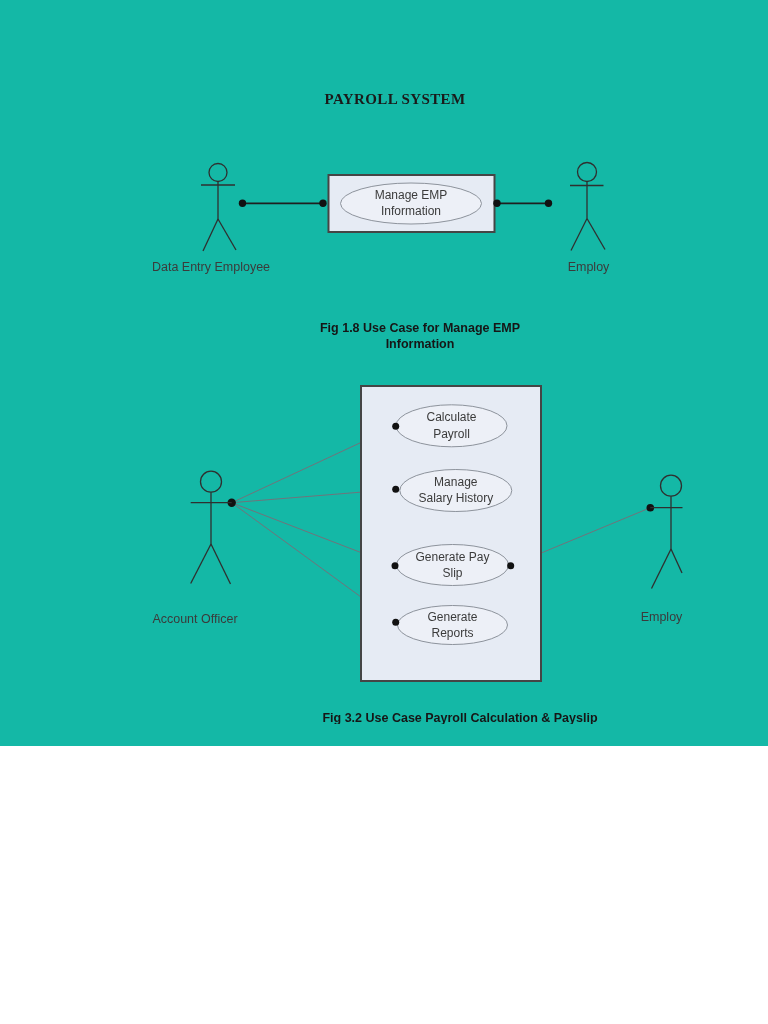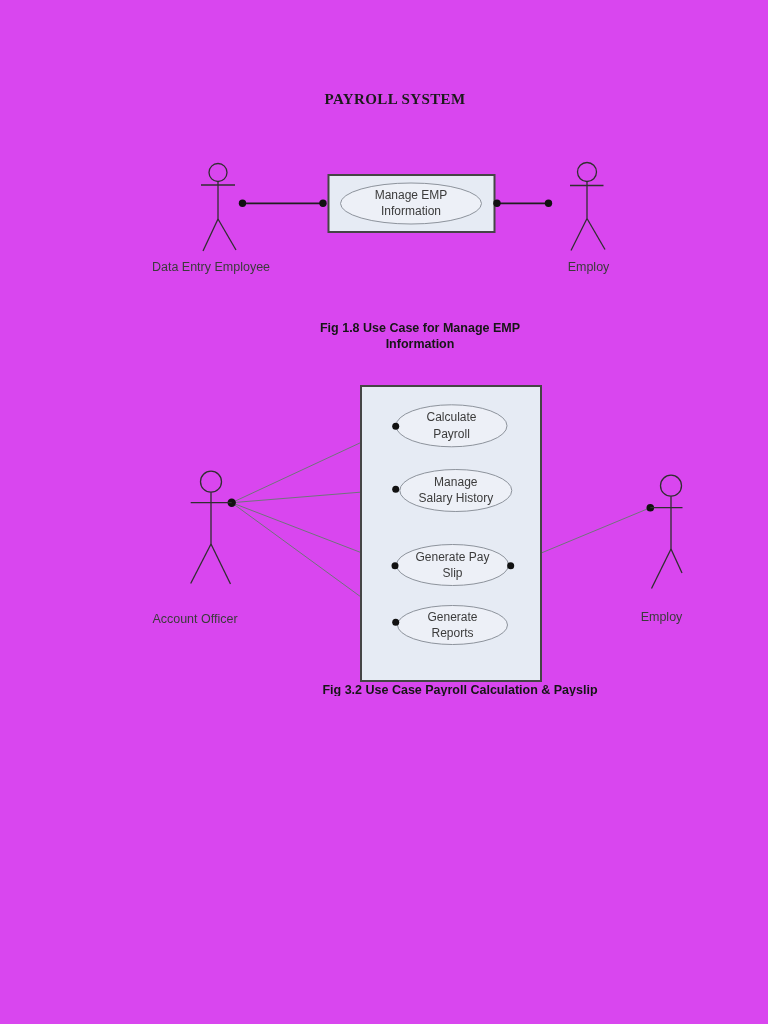--- a/index.html
+++ b/index.html
@@ -1,20 +1,20 @@
 <!DOCTYPE html>
 <html><head>
 <meta charset="utf-8">
 <style>
   html, body { margin: 0; padding: 0; background: #ffffff; }
   #page {
     position: relative;
     width: 768px;
-    height: 1024px;
-    background: #d946ef;
+    height: 746px;
+    background: #14b8a6;
     font-family: "Liberation Sans", sans-serif;
     overflow: hidden;
   }
   .doc-title {
     position: absolute;
     top: 91px;
     left: 315px;
     width: 160px;
     text-align: center;
     font-family: "Liberation Serif", serif;
@@ -27,21 +27,21 @@
   .caption {
     position: absolute;
     text-align: center;
     font-weight: bold;
     font-size: 12.5px;
     line-height: 15.5px;
     color: #161616;
     overflow: hidden;
   }
   #caption-fig1 { top: 321px; left: 270px; width: 300px; height: 31px; }
-  #caption-fig2 { top: 683px; left: 310px; width: 300px; height: 13px; }
+  #caption-fig2 { top: 711px; left: 310px; width: 300px; height: 13px; }
   svg text {
     font-family: "Liberation Sans", sans-serif;
     font-size: 12px;
     fill: #3b3b3b;
   }
   svg text.actor-label { font-size: 12.5px; }
   .sys-rect   { fill: #e6ebf4; stroke: #454545; stroke-width: 2; }
   .uc-ellipse { fill: #edf0f7; stroke: #8d939c; stroke-width: 1; }
   .stick      { stroke: #2f2f2f; stroke-width: 1.3; fill: none; }
   .conn       { stroke: #1f1f1f; stroke-width: 1.7; }

